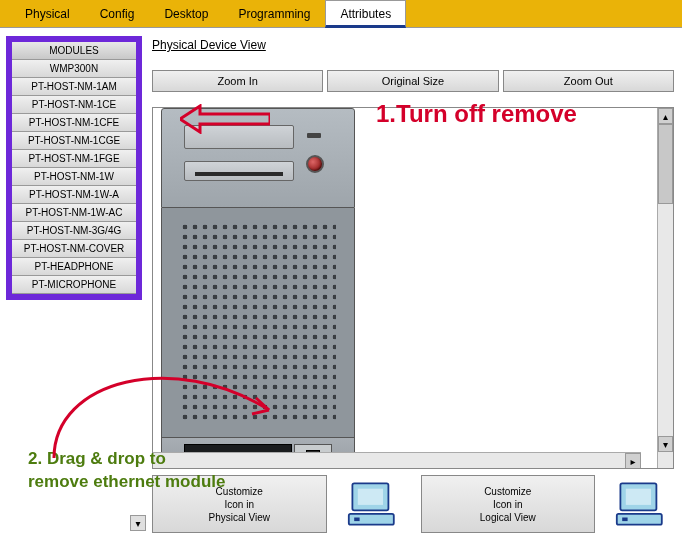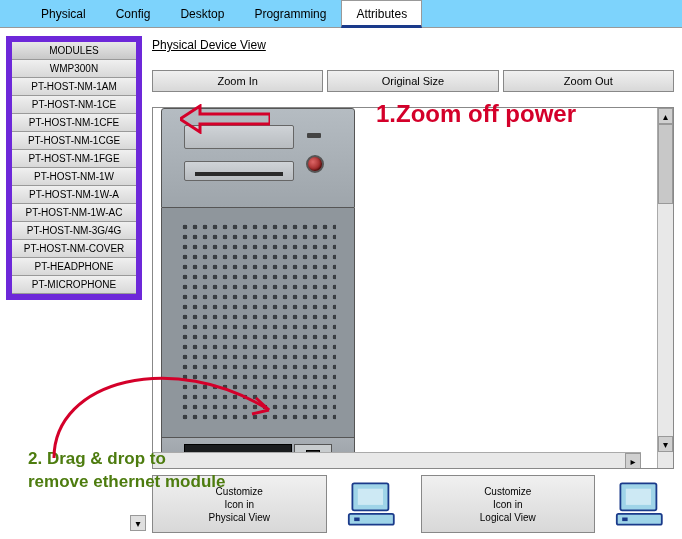--- a/index.html
+++ b/index.html
@@ -1,18 +1,18 @@
 <!DOCTYPE html>
 <html><head>
 <meta charset="utf-8">
 <style>
   * { box-sizing: border-box; margin: 0; padding: 0; font-family: Arial, sans-serif; }
   body { width: 682px; height: 539px; background: #fff; overflow: hidden; position: relative; }
 
-  .tabs { display: flex; height: 28px; background: #7dd3fc; border-bottom: 1px solid #999; padding-left: 26px; gap: 0; }
+  .tabs { display: flex; height: 28px; background: #eab308; border-bottom: 1px solid #999; padding-left: 10px; gap: 0; }
   .tab { padding: 6px 14px 4px; font-size: 12px; color: #000; cursor: pointer; border: 1px solid transparent; }
   .tab.active { border: 1px solid #999; border-bottom: 3px solid #1a3a8a; background: #fff; margin-bottom: -1px; }
 
   .content { display: flex; height: calc(100% - 28px); }
 
   .sidebar { width: 148px; padding: 8px 6px; display: flex; flex-direction: column; }
   .module-list { border: 6px solid #6d28d9; background: #fff; }
   .module-item { height: 18px; line-height: 18px; text-align: center; font-size: 10px; background: linear-gradient(to bottom, #f0f0f0, #d8d8d8); border-bottom: 1px solid #999; cursor: pointer; }
   .module-item.header { background: linear-gradient(to bottom, #e8e8e8, #c8c8c8); font-weight: normal; }
   .sidebar-spacer { flex: 1; position: relative; }
@@ -166,21 +166,21 @@
             <rect x="12" y="10" width="28" height="18" fill="#cde9f4"></rect>
             <rect x="2" y="38" width="50" height="12" rx="2" fill="#9fd4e8" stroke="#1a3a8a" stroke-width="2"></rect>
             <rect x="8" y="42" width="6" height="4" fill="#1a3a8a"></rect>
           </svg>
       </div>
     </div>
   </div>
 </div>
 
 <div class="anno1">
-  <span class="big">1.</span><span class="big">Zoom off power</span>
+  <span class="big">1.</span><span class="big">Turn off remove</span>
 </div>
 <svg class="arrow1" viewBox="0 0 90 30">
   <path d="M90 10 L20 10 L20 2 L0 15 L20 28 L20 20 L90 20 Z" fill="none" stroke="#d4002a" stroke-width="3"></path>
 </svg>
 <div class="anno2">2. Drag &amp; drop to remove ethernet module</div>
 <svg class="curve" viewBox="0 0 230 120">
   <path d="M10 118 C 10 40, 130 10, 225 70" fill="none" stroke="#d4002a" stroke-width="3"></path>
   <path d="M225 70 L212 58 M225 70 L208 74" fill="none" stroke="#d4002a" stroke-width="3"></path>
 </svg>
 

